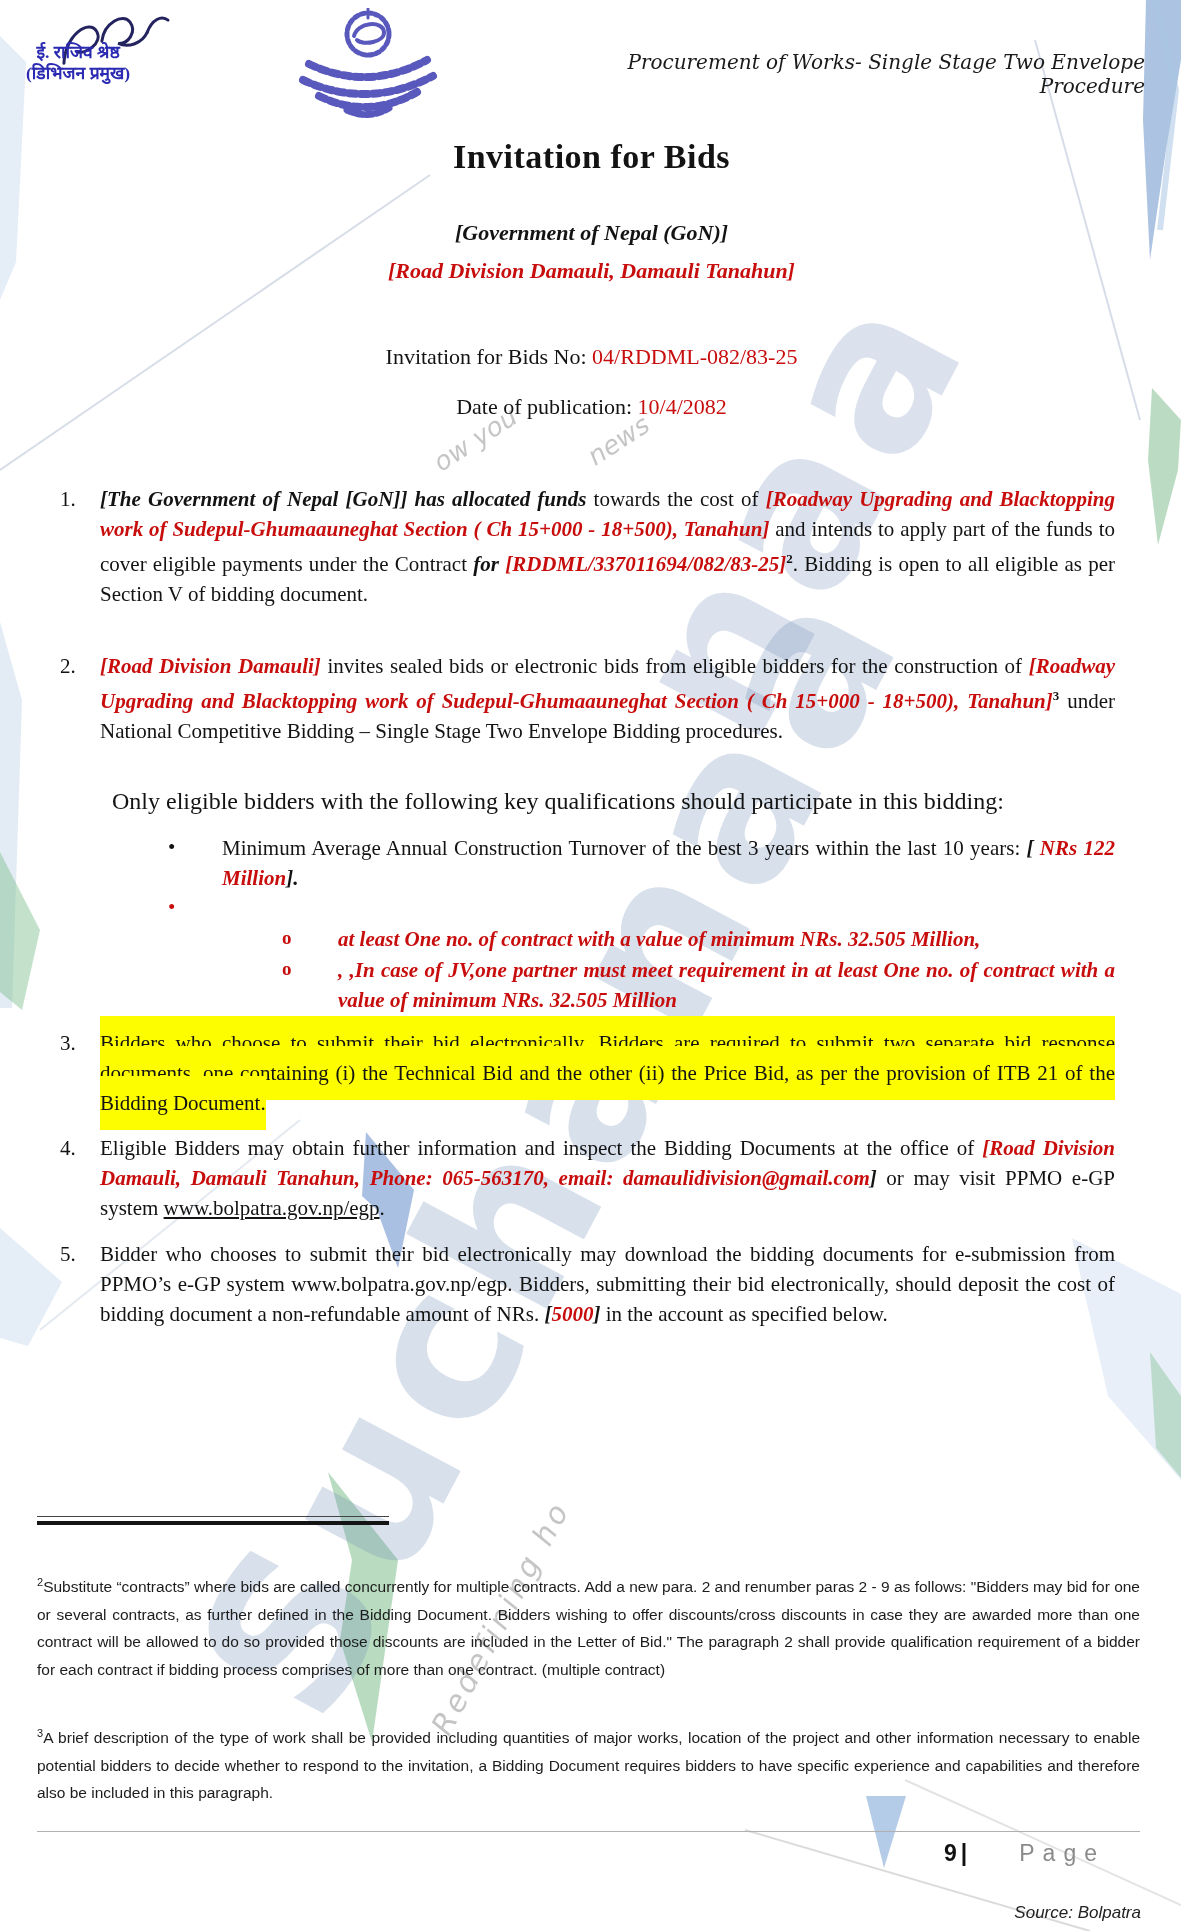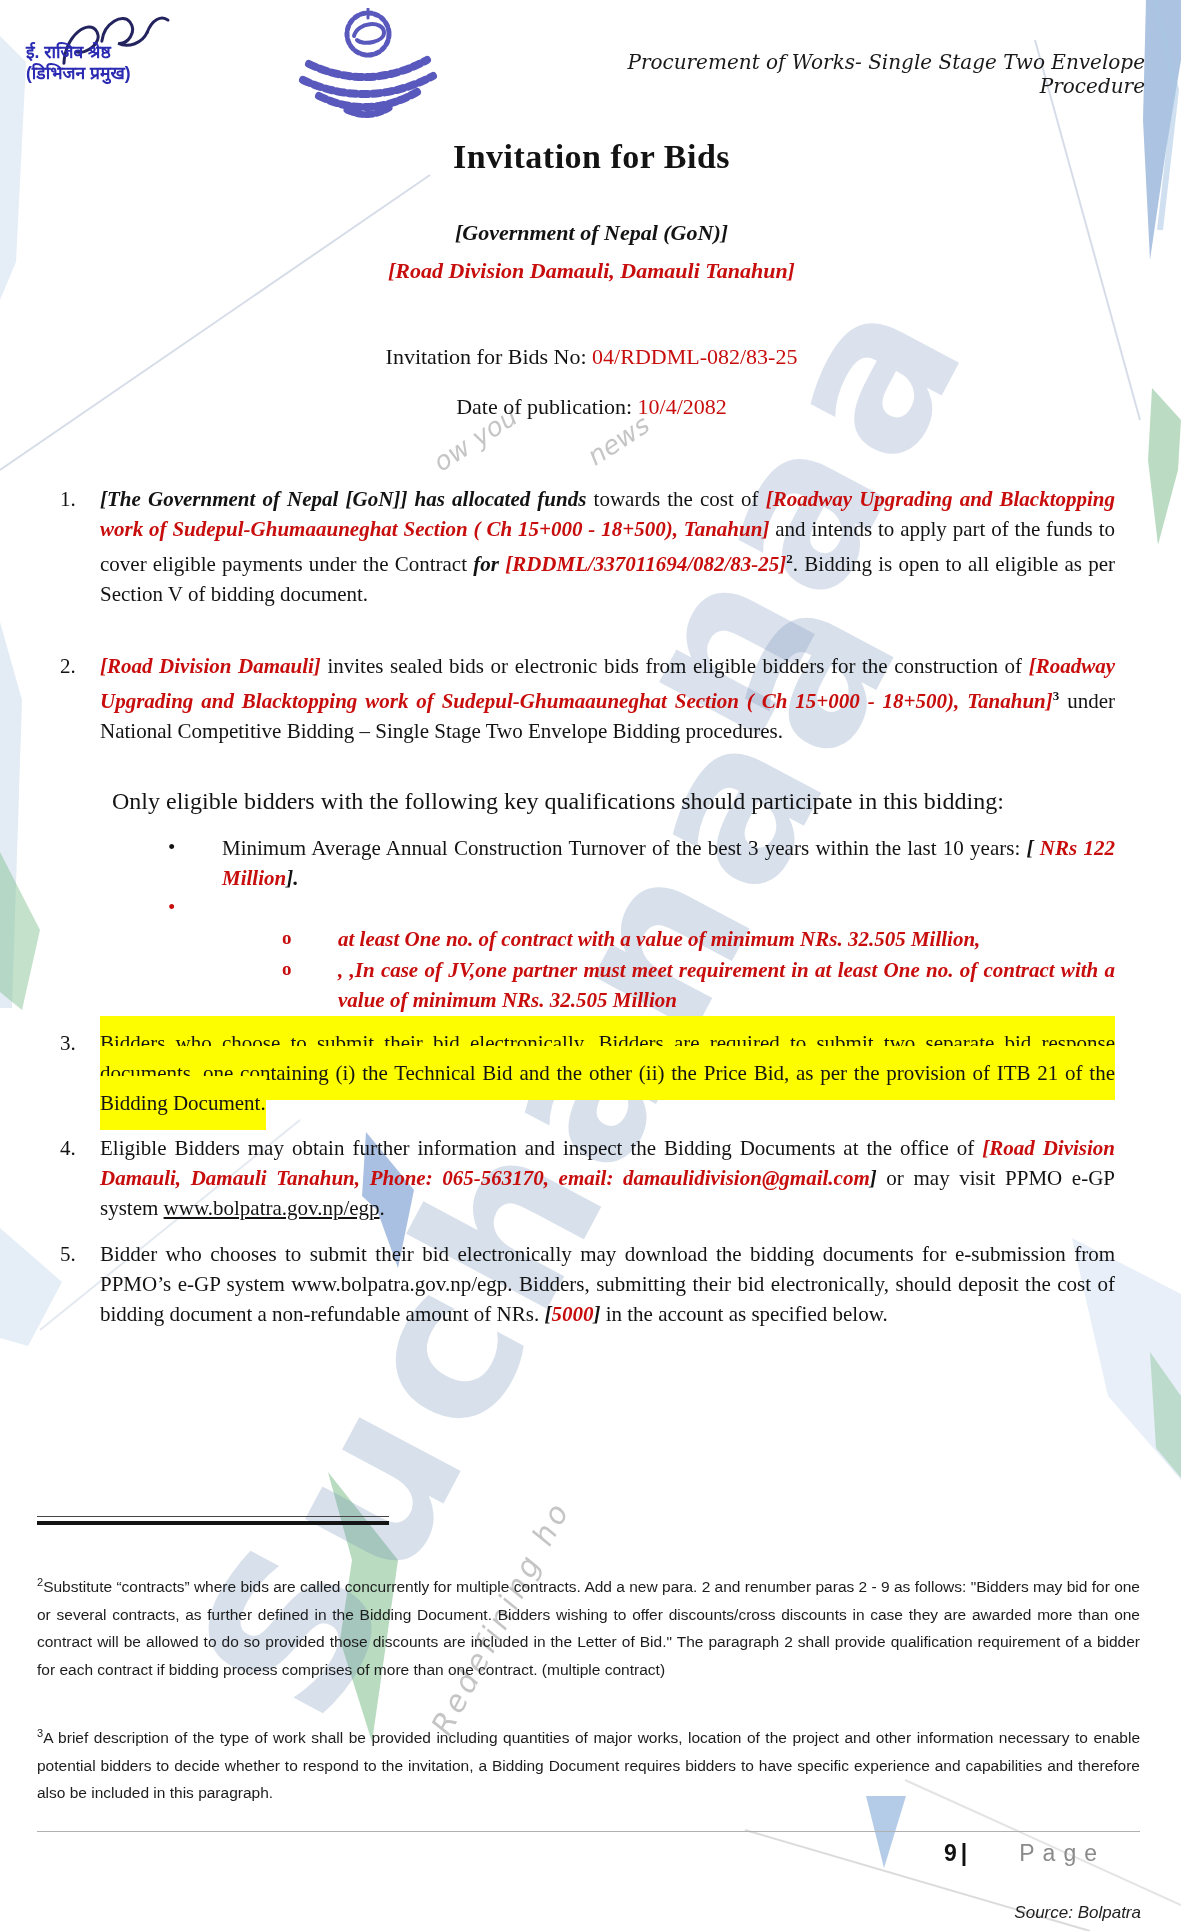--- a/index.html
+++ b/index.html
@@ -28,22 +28,22 @@
   .wm-brand2{left:580px;top:660px;font-size:210px;letter-spacing:12px;
     color:rgba(114,144,184,0.26);transform:rotate(-62deg);}
   .wm-frag{font-weight:normal;font-style:italic;color:rgba(150,150,150,0.55);}
   .wm-frag1{left:424px;top:1724px;font-size:30px;letter-spacing:4px;transform:rotate(-62deg);}
   .wm-frag2{left:428px;top:452px;font-size:26px;transform:rotate(-33deg);}
   .wm-frag3{left:582px;top:446px;font-size:26px;transform:rotate(-33deg);}
   
   .content{position:relative;z-index:1;}
   
   .signature-svg{left:48px;top:6px;}
-  .signatory{left:26px;top:42px;font-family:Liberation Sans, sans-serif;
-    font-weight:bold;font-size:17.5px;line-height:21px;color:var(--blue);}
+  .signatory{left:26px;top:42px;font-family:Liberation Serif, serif;
+    font-weight:bold;font-size:17.5px;line-height:21px;color:var(--blue);text-align:center;}
   .emblem-svg{left:291px;top:8px;}
   .doc-type{
     left:560px;top:50px;width:585px;text-align:right;
     font-family:"DejaVu Serif",serif;font-style:italic;font-size:20px;color:#1a1a1a;
   }
   
   .center{left:1px;width:1181px;text-align:center;}
   .page-title{top:138px;font-size:34px;font-weight:bold;letter-spacing:0.5px;}
   .org1{top:220px;font-size:22px;font-weight:bold;font-style:italic;}
   .org2{top:258px;font-size:22px;font-weight:bold;font-style:italic;color:var(--red);}

